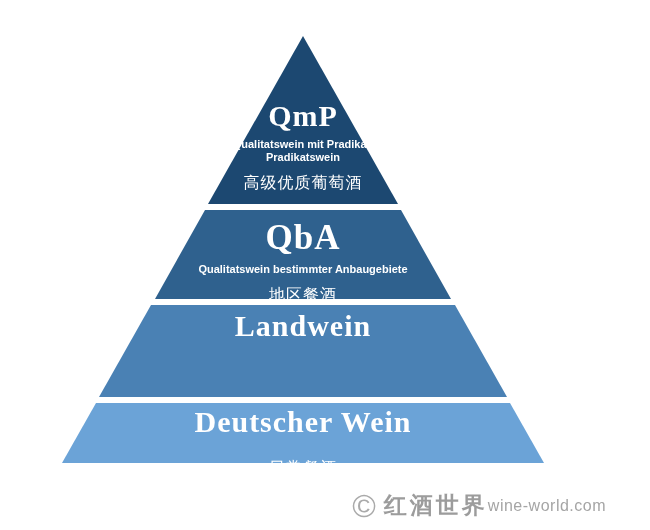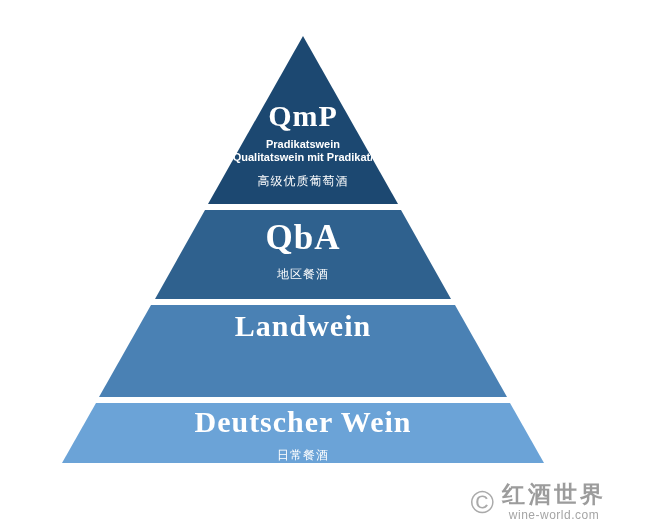--- a/index.html
+++ b/index.html
@@ -48,91 +48,91 @@
     font-weight: bold;
     font-size: 11px;
     line-height: 13px;
     margin-top: 6px;
   }
   .subtitle-line {
     line-height: 13px;
   }
   .chinese {
     font-family: "Liberation Sans", sans-serif;
-    font-size: 12px;
+    font-size: 16px;
     margin-top: 9px;
     letter-spacing: 1px;
   }
   .watermark {
     position: absolute;
     right: 22px;
     bottom: 8px;
     display: flex;
     align-items: center;
     color: #a0a0a0;
   }
   .watermark .copyright {
     font-size: 32px;
     font-weight: normal;
     margin-right: 8px;
     line-height: 1;
     color: #aaaaaa;
   }
   .watermark .brand-col {
     display: flex;
-    flex-direction: column;
     align-items: center;
   }
   .watermark .brand {
     font-size: 23px;
     font-weight: bold;
     letter-spacing: 3px;
     line-height: 1.1;
     color: #9c9c9c;
   }
   .watermark .url {
-    font-size: 12px;
+    font-size: 16px;
     letter-spacing: 0.5px;
     color: #a5a5a5;
     margin-top: 1px;
   }
 </style>
 </head>
 <body>
 
 <div class="canvas">
 
   <svg class="pyramid-svg" width="650" height="530" viewBox="0 0 650 530">
     <polygon points="303,36 398,204 208,204" fill="#1c4871"></polygon>
     <polygon points="205,210 401,210 451,299 155,299" fill="#2f618e"></polygon>
     <polygon points="151,305 455,305 507,397 99,397" fill="#4a81b4"></polygon>
     <polygon points="96,403 510,403 544,463 62,463" fill="#6ba3d7"></polygon>
   </svg>
 
   <div class="level-text" style="top: 100px;">
     <div class="abbr-large">QmP</div>
     <div class="subtitle">
+      <div class="subtitle-line">Qualitatswein mit Pradikat/</div>
       <div class="subtitle-line">Pradikatswein</div>
-      <div class="subtitle-line">Qualitatswein mit Pradikat/</div>
     </div>
     <div class="chinese">高级优质葡萄酒</div>
   </div>
 
   <div class="level-text" style="top: 220px;">
     <div class="abbr-medium">QbA</div>
+    <div class="subtitle">Qualitatswein bestimmter Anbaugebiete</div>
     <div class="chinese">地区餐酒</div>
   </div>
 
   <div class="level-text" style="top: 310px;">
     <div class="abbr-large">Landwein</div>
   </div>
 
   <div class="level-text" style="top: 406px;">
     <div class="abbr-large">Deutscher Wein</div>
-    <div class="chinese" style="margin-top: 9px;">日常餐酒</div>
+    <div class="chinese" style="margin-top: 20px;">日常餐酒</div>
   </div>
 
   <div class="watermark">
     <span class="copyright">©</span>
     <span class="brand-col">
       <span class="brand">红酒世界</span>
       <span class="url">wine-world.com</span>
     </span>
   </div>
 

